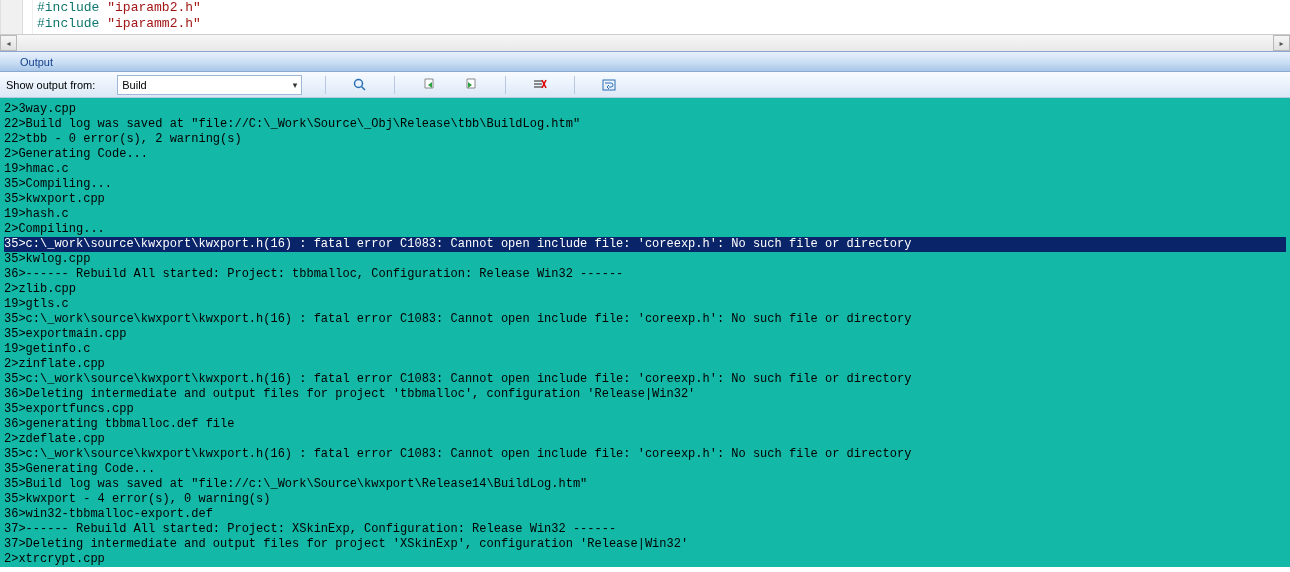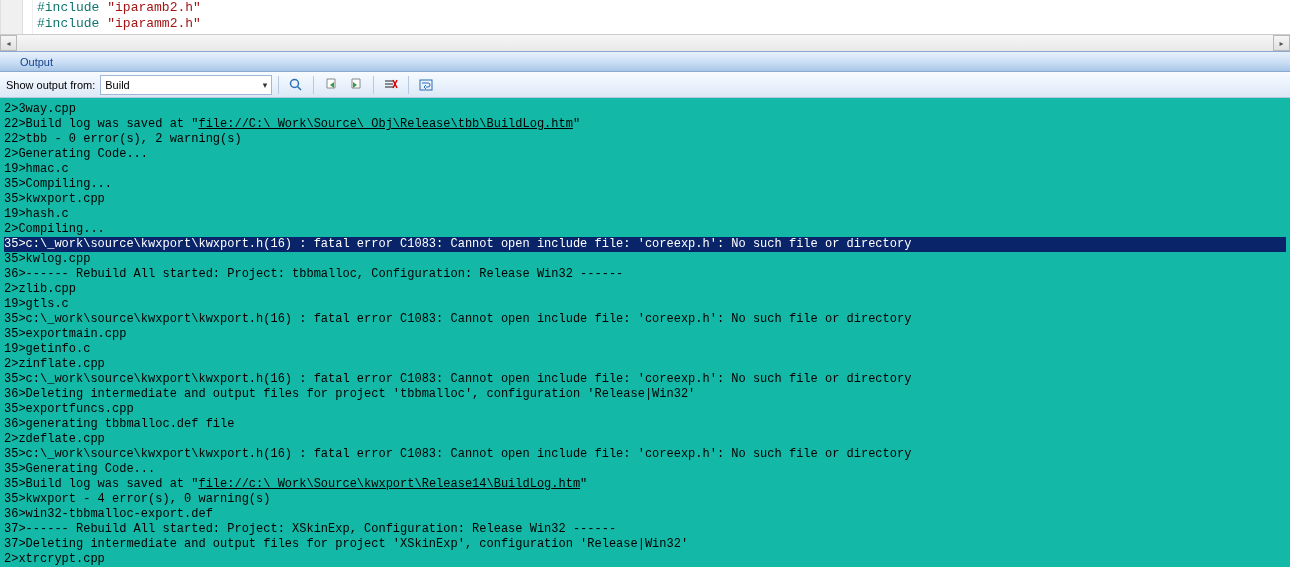--- a/index.html
+++ b/index.html
@@ -77,26 +77,26 @@
   color: #15428b;
 }
 
 .output-toolbar {
   height: 26px;
   background: linear-gradient(#f8fbff 0%, #eaf2fc 50%, #dce8f6 100%);
   border-bottom: 1px solid #b8c8e0;
   display: flex;
   align-items: center;
   padding-left: 6px;
-  gap: 3px;
+  gap: 20px;
 }
 .toolbar-label { font-size: 11px; color: #000; margin-right: 2px; }
 .toolbar-select {
   height: 20px;
-  width: 172px;
+  width: 185px;
   border: 1px solid #a0b8d8;
   background: #fff;
   font-size: 11px;
   padding: 0 4px;
   position: relative;
   display: flex;
   align-items: center;
 }
 .toolbar-select::after {
   content: "▾";
@@ -128,21 +128,21 @@
   padding: 4px 4px 0 4px;
   white-space: pre;
   overflow: hidden;
   background: #14b8a6;
 }
 .line { display: block; }
 .line.sel {
   background: #0a246a;
   color: #fff;
 }
-.underline { text-decoration: underline; }
+.underline { }
 </style>
 </head>
 <body>
 
 <div class="code-area">
   <div class="code-gutter"></div>
   <div class="code-collapse"></div>
   <div class="code-lines">
     <div><span class="keyword">#include</span> <span class="string">"iparamb2.h"</span></div>
     <div><span class="keyword">#include</span> <span class="string">"iparamm2.h"</span></div>

